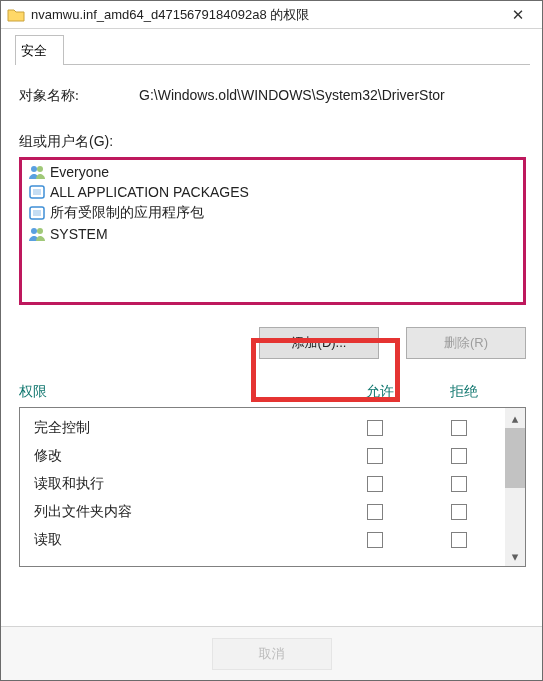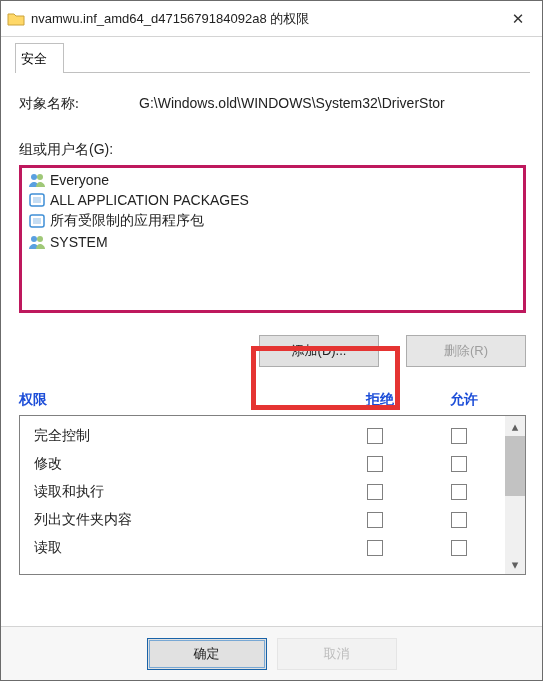--- a/index.html
+++ b/index.html
@@ -13,21 +13,21 @@
   }
   .window {
     width: 543px;
     height: 681px;
     border: 1px solid #6b6b6b;
     background: #fff;
     display: flex;
     flex-direction: column;
   }
   .titlebar {
-    height: 36px;
+    height: 28px;
     display: flex;
     align-items: center;
     border-bottom: 1px solid #d4d4d4;
     padding-left: 6px;
   }
   .titlebar .folder-icon {
     width: 18px; height: 18px;
     margin-right: 6px;
     flex-shrink: 0;
   }
@@ -133,22 +133,21 @@
     justify-content: center;
   }
   .btn.disabled {
     color: #9e9e9e;
     background: #e6e6e6;
   }
   .perm-header {
     display: flex;
     padding: 24px 24px 6px 4px;
     font-size: 14px;
-    color: #1d4ed8;
-    font-weight: bold;
+    color: #0f766e;
   }
   .perm-header .ph-name { flex: 1; }
   .perm-header .ph-col { width: 84px; text-align: center; }
   .perm-list-wrap {
     position: relative;
     margin: 0 4px 6px 4px;
     border: 1px solid #808080;
     height: 160px;
     display: flex;
   }
@@ -286,22 +285,22 @@
         </div>
         <div class="btn disabled">
           <span>删除(R)</span>
         </div>
       </div>
 
       <div class="highlight-box" style="left:236px; top:273px; width:149px; height:64px;"></div>
 
       <div class="perm-header">
         <span class="ph-name">权限</span>
+        <span class="ph-col">允许</span>
         <span class="ph-col">拒绝</span>
-        <span class="ph-col">允许</span>
       </div>
 
       <div class="perm-list-wrap">
         <div class="perm-list">
           <div class="perm-row">
             <span class="pr-name">完全控制</span>
             <span class="pr-col">
                 <span class="chk"></span>
               </span>
             <span class="pr-col">
@@ -351,21 +350,18 @@
           <div class="scroll-space"></div>
           <div class="scroll-btn">▾</div>
         </div>
       </div>
 
     </div>
 
   </div>
 
   <div class="footer">
-    <div class="btn primary">
-      <span>确定</span>
-    </div>
     <div class="btn faded">
       <span>取消</span>
     </div>
   </div>
 
 </div>
 
 </body></html>

